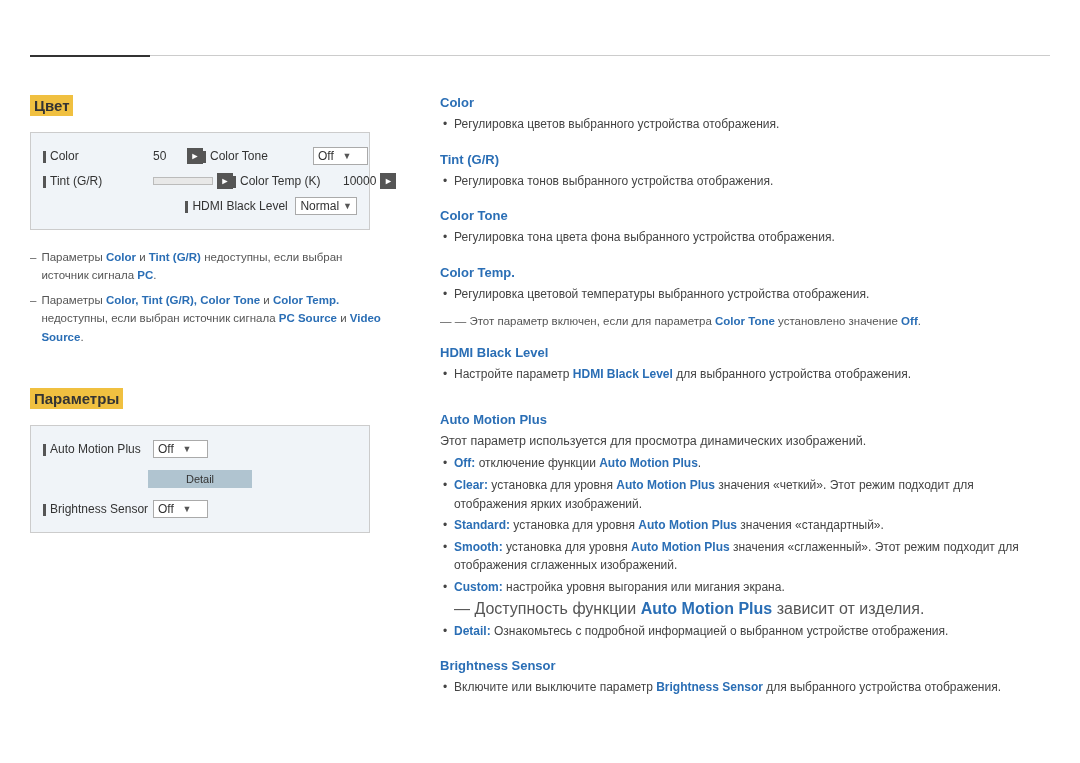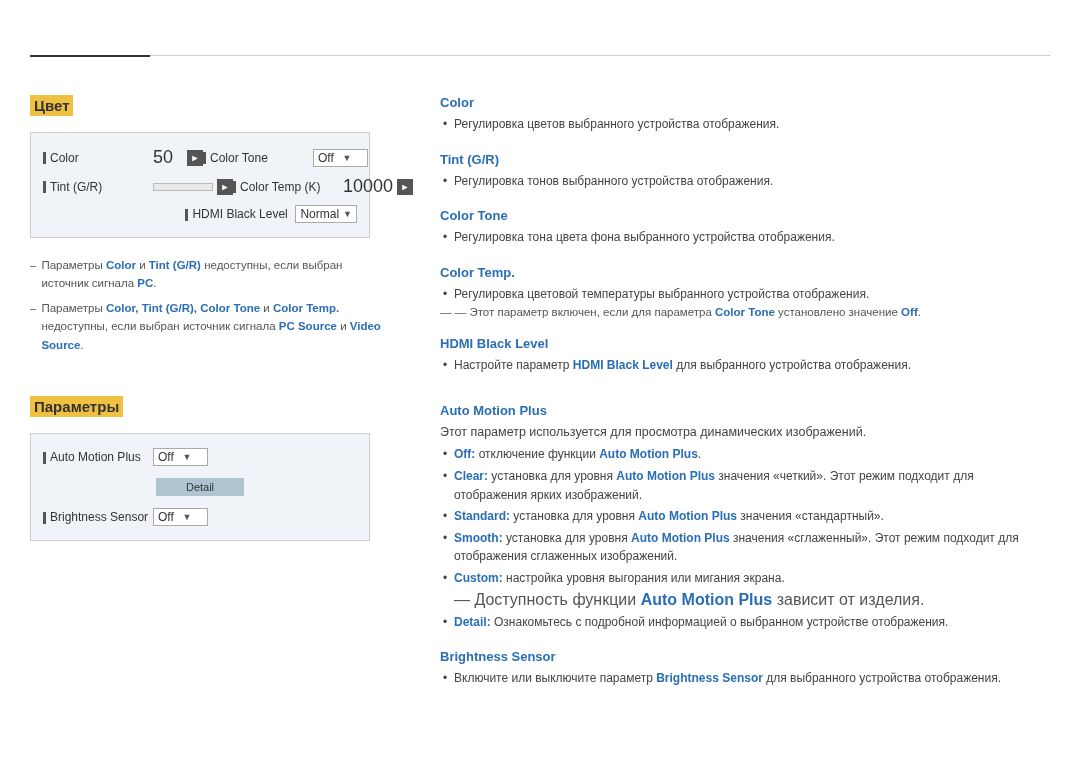--- a/index.html
+++ b/index.html
@@ -87,21 +87,21 @@
       background: #555;
       margin-right: 4px;
       vertical-align: middle;
     }
     .setting-value {
       display: flex;
       align-items: center;
       gap: 4px;
     }
     .setting-number {
-      font-size: 18px;
+      font-size: 12px;
       color: #333;
       min-width: 30px;
     }
     .arrow-btn {
       width: 16px;
       height: 16px;
       background: #555;
       color: #fff;
       display: inline-flex;
       align-items: center;
@@ -167,21 +167,21 @@
     
     .detail-btn {
       display: block;
       background: #b0c4d0;
       color: #333;
       font-size: 11px;
       border: none;
       padding: 3px 12px;
       margin: 4px auto;
       cursor: pointer;
-      width: 88px;
+      width: 104px;
       text-align: center;
     }
 
     
     .right-section {
       margin-bottom: 18px;
     }
     .right-section-title {
       color: #2a6eb5;
       font-weight: bold;
@@ -373,21 +373,21 @@
       <ul>
         <li>Регулировка тона цвета фона выбранного устройства отображения.</li>
       </ul>
     </div>
 
     <div class="right-section">
       <div class="right-section-title">Color Temp.</div>
       <ul>
         <li>Регулировка цветовой температуры выбранного устройства отображения.</li>
       </ul>
-      <div class="sub-note" style="font-size:11.5px;color:#555;padding-left:0;margin-top:3px;">
+      <div class="sub-note" style="font-size:11.5px;color:#555;padding-left:0;margin-top:12px;">
         — Этот параметр включен, если для параметра <span style="color:#2a6eb5;font-weight:bold;">Color Tone</span> установлено значение <span style="color:#2a6eb5;font-weight:bold;">Off</span>.
       </div>
     </div>
 
     <div class="right-section">
       <div class="right-section-title">HDMI Black Level</div>
       <ul>
         <li>Настройте параметр <span style="color:#2a6eb5;font-weight:bold;">HDMI Black Level</span> для выбранного устройства отображения.</li>
       </ul>
     </div>

